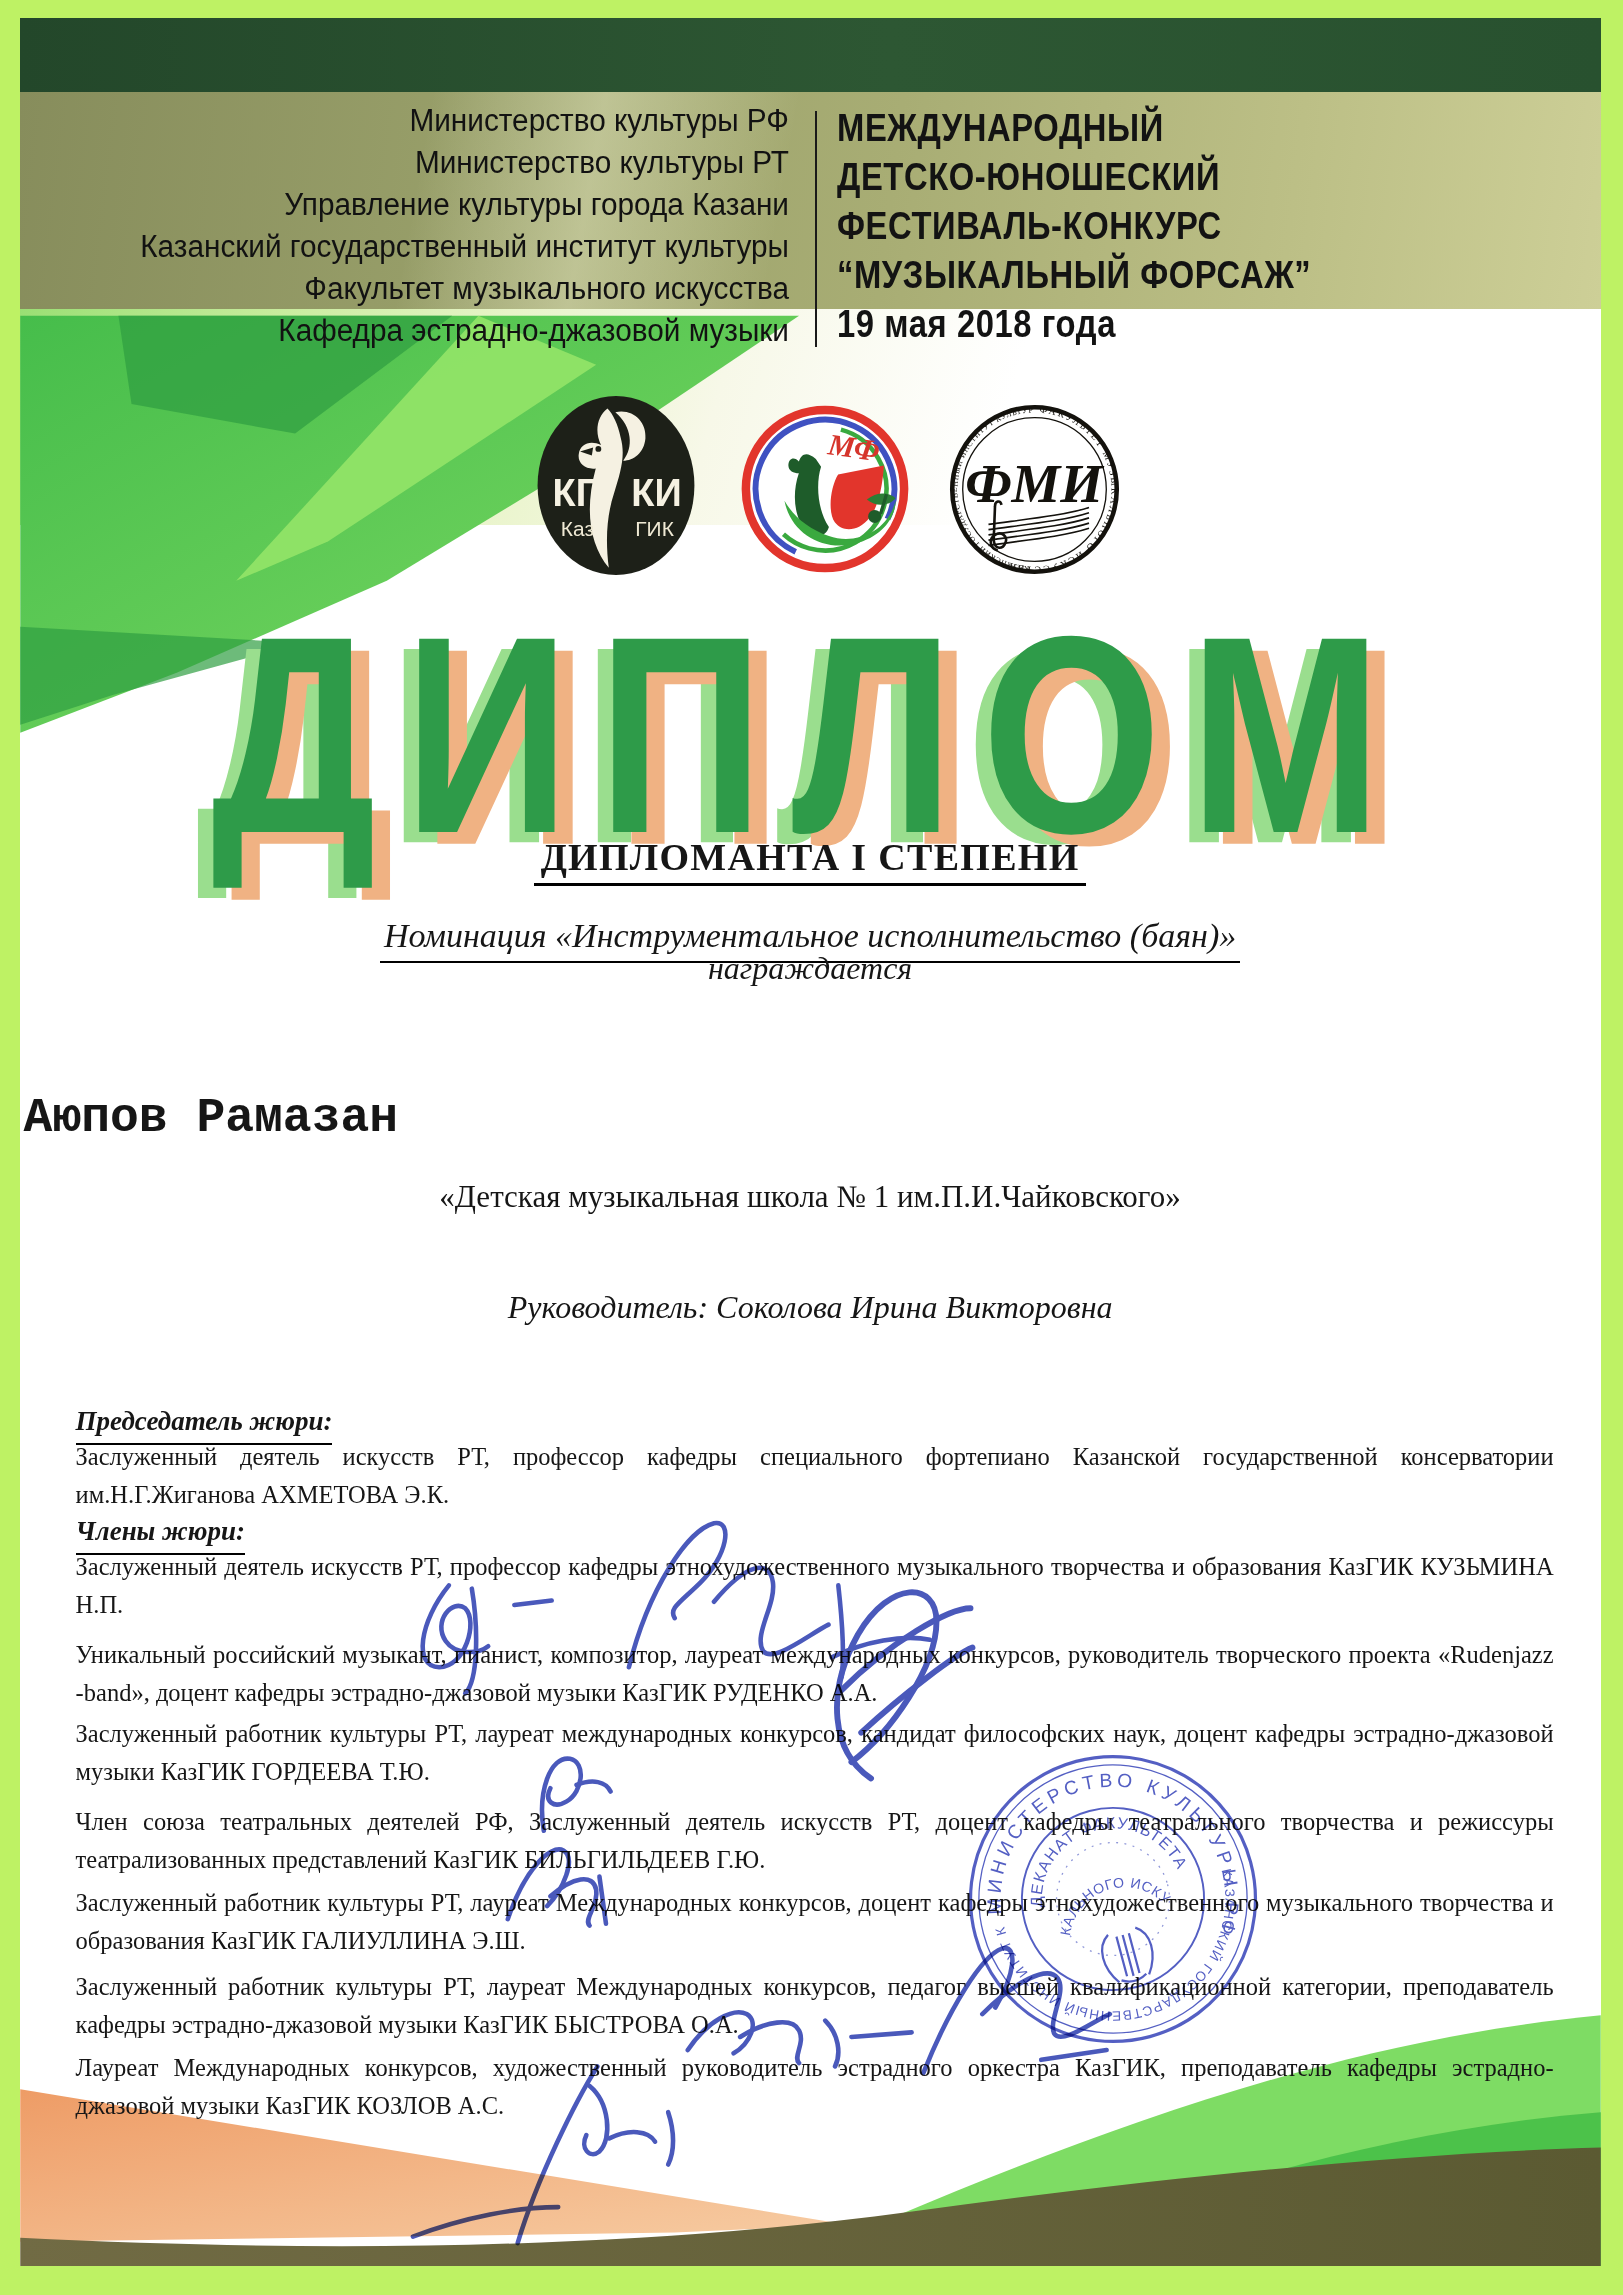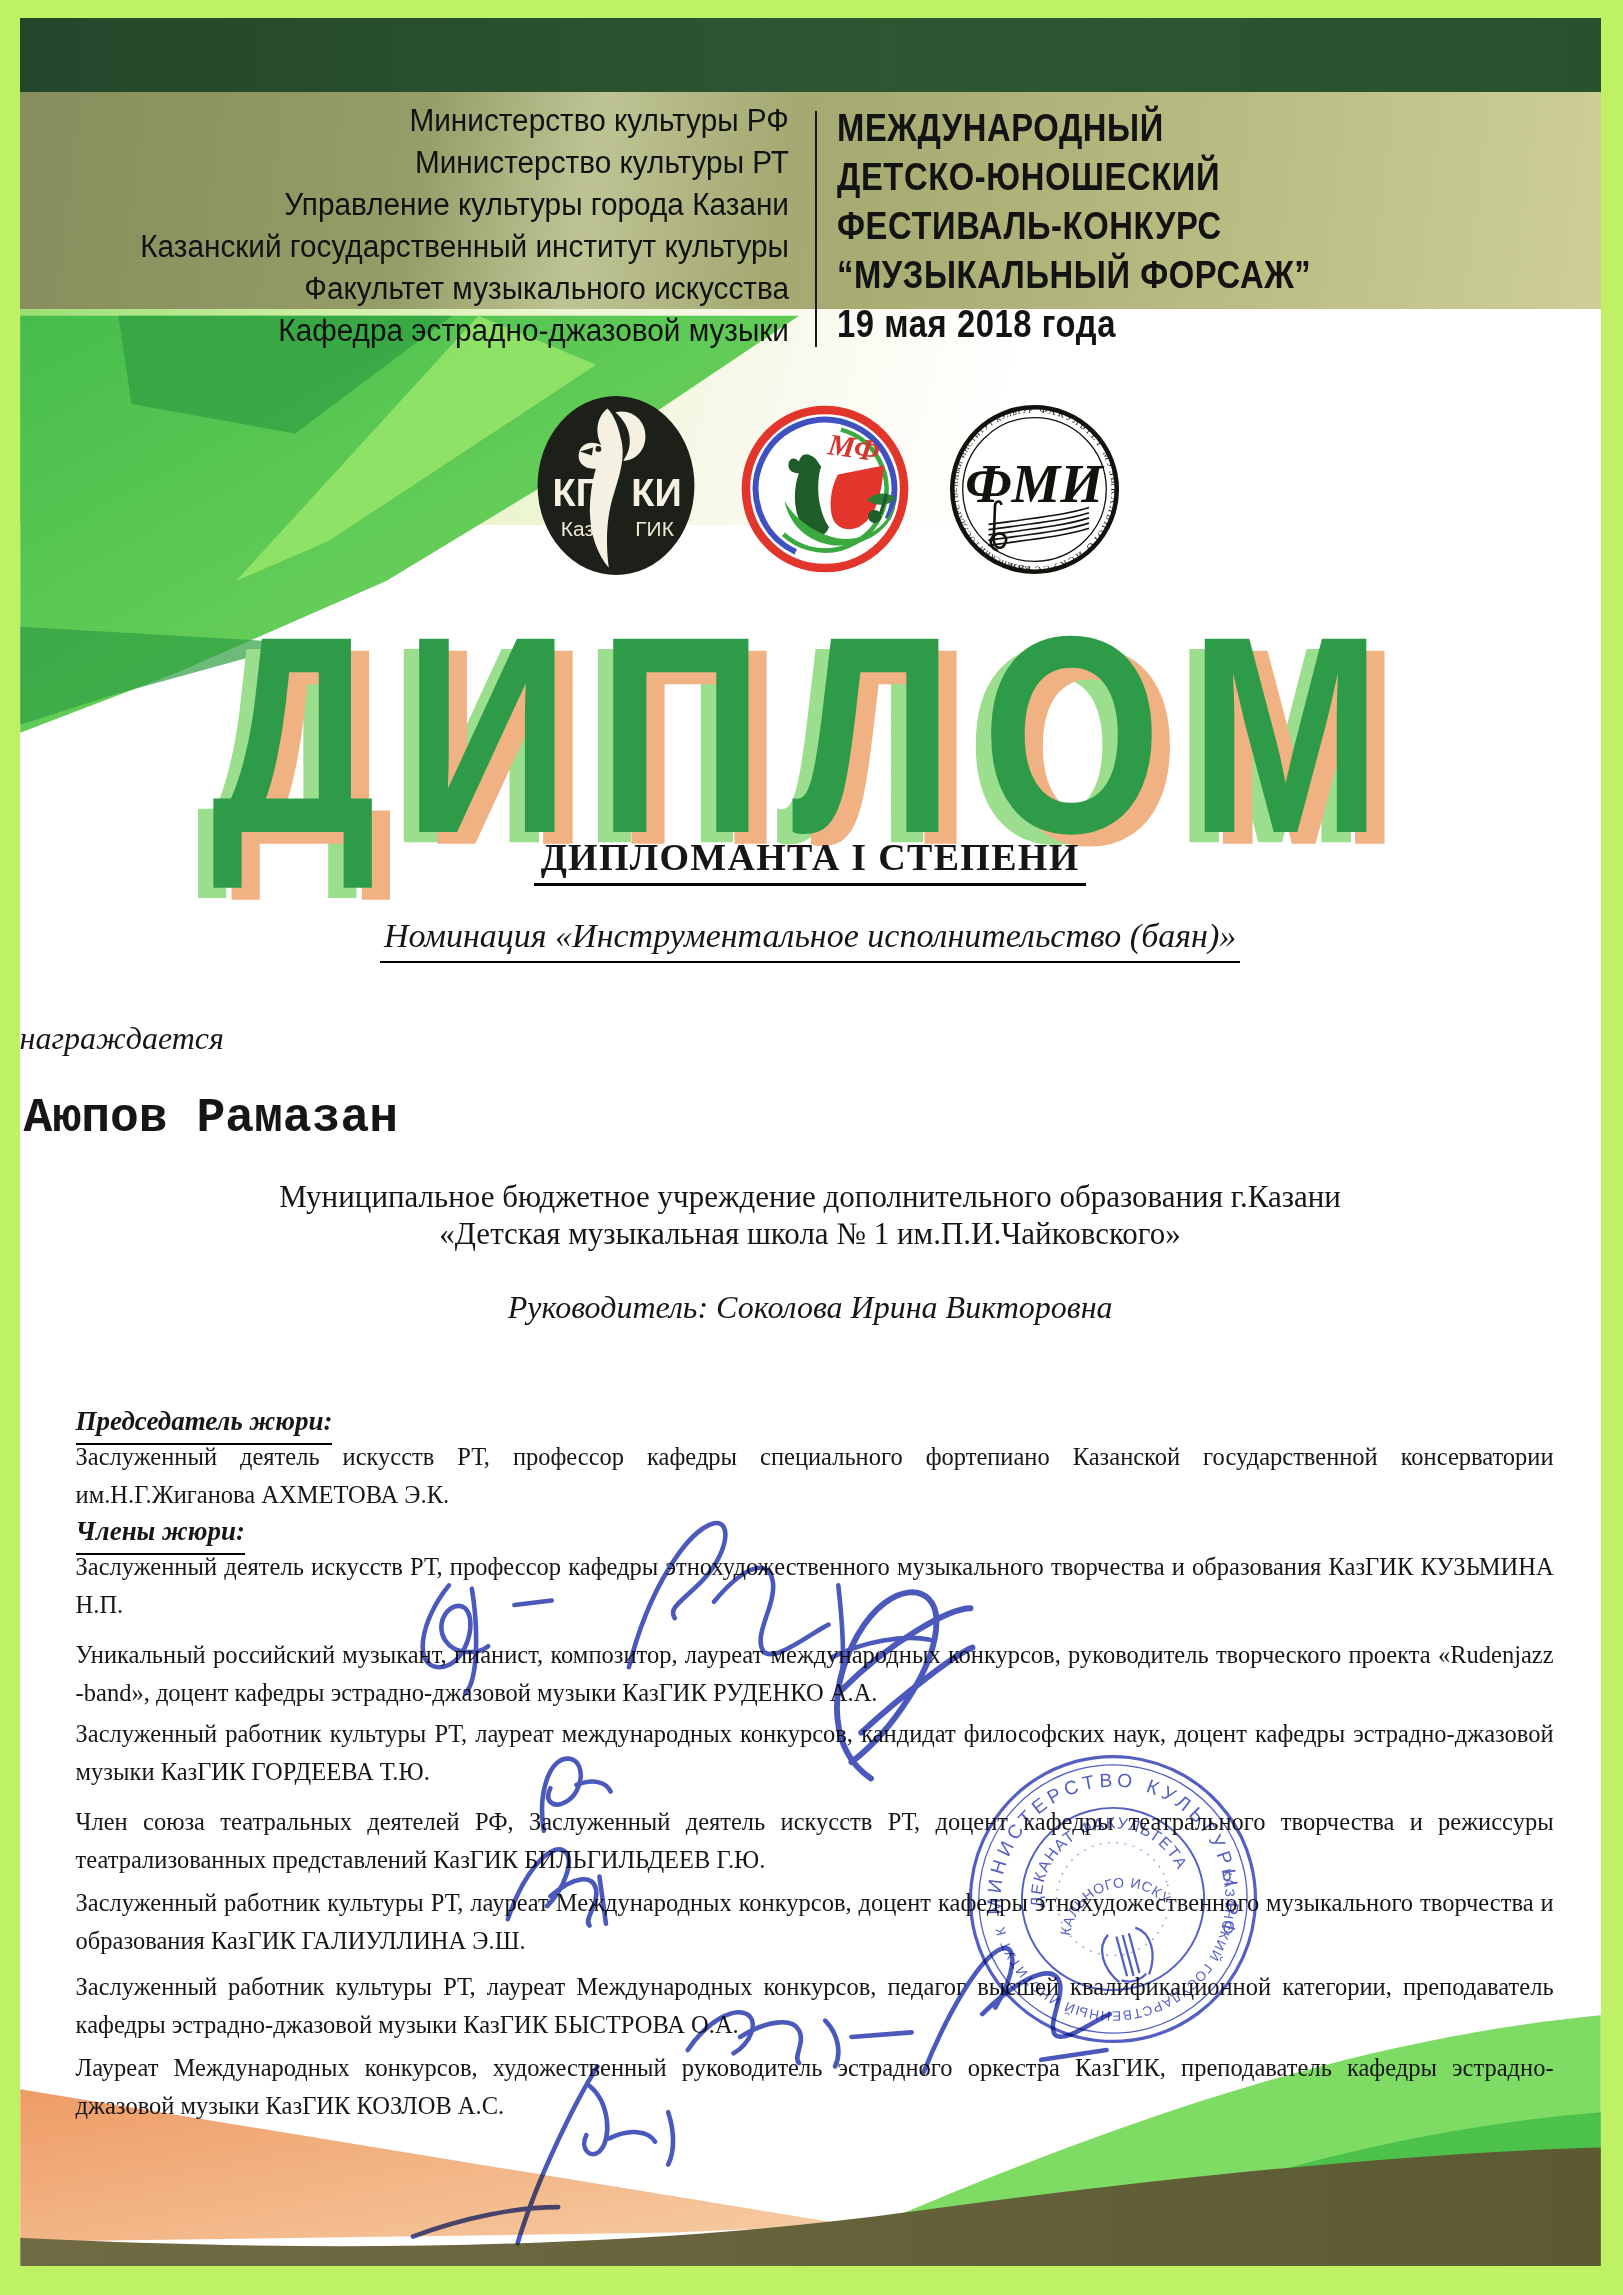--- a/index.html
+++ b/index.html
@@ -33,21 +33,21 @@
   
   .title{position:absolute;top:576px;left:0;right:0;text-align:center;
     font-family:"Liberation Sans",sans-serif;font-weight:700;font-size:216px;line-height:216px;
     color:#2e9b49;letter-spacing:26px;transform:scale(1.07,1.3);transform-origin:center top;
     text-shadow:17px 9.2px 0 #f0b283,-14.4px 7.9px 0 #9ade8e;white-space:nowrap;}
   .subtitle{position:absolute;top:819px;left:0;right:0;text-align:center;}
   .subtitle span{display:inline-block;font-weight:700;font-size:38px;line-height:41px;letter-spacing:1.3px;
     border-bottom:3.3px solid #000;padding:0 6.5px 5.2px;}
   .nomination{position:absolute;top:899px;left:0;right:0;text-align:center;font-style:italic;font-size:34px;}
   .nomination span{display:inline-block;border-bottom:2.6px solid #000;padding:0 3.9px 6.5px;}
-  .award-word{position:absolute;top:1002px;left:0;right:0;font-style:italic;font-size:32px;}
+  .award-word{position:absolute;top:932px;left:0;right:0;text-align:center;font-style:italic;font-size:32px;}
   .recipient{position:absolute;top:1073px;left:4px;right:0;text-align:left;font-weight:700;font-size:48px;font-family:Liberation Mono, monospace;}
   .school{position:absolute;top:1160px;left:0;right:0;text-align:center;font-size:31px;line-height:37px;}
   .director{position:absolute;top:1271px;left:0;right:0;text-align:center;font-style:italic;font-size:32px;}
 
   
   .jury-label{position:absolute;left:56px;font-style:italic;font-weight:700;font-size:27px;}
   .jury-label span{display:inline-block;border-bottom:2.6px solid #000;padding-bottom:6px;}
   .jury-par{position:absolute;left:56px;width:1478px;font-size:24.5px;line-height:38px;
     text-align:justify;margin:0;}
 
@@ -167,21 +167,20 @@
     <div class="title">ДИПЛОМ</div>
     <div class="subtitle">
       <span>ДИПЛОМАНТА I СТЕПЕНИ</span>
     </div>
     <div class="nomination">
       <span>Номинация «Инструментальное исполнительство (баян)»</span>
     </div>
     <div class="award-word">награждается</div>
     <div class="recipient">Аюпов Рамазан</div>
     <div class="school">
-      <div>Муниципальное бюджетное учреждение дополнительного образования г.Казани</div>
       <div>«Детская музыкальная школа № 1 им.П.И.Чайковского»</div>
     </div>
     <div class="director">Руководитель: Соколова Ирина Викторовна</div>
 
     <div class="jury-label" style="top:1388px">
       <span>Председатель жюри:</span>
     </div>
     <p class="jury-par" style="top:1420px">Заслуженный деятель искусств РТ, профессор кафедры специального фортепиано Казанской государственной консерватории им.Н.Г.Жиганова АХМЕТОВА Э.К.</p>
     <div class="jury-label" style="top:1498px">
       <span>Члены жюри:</span>

